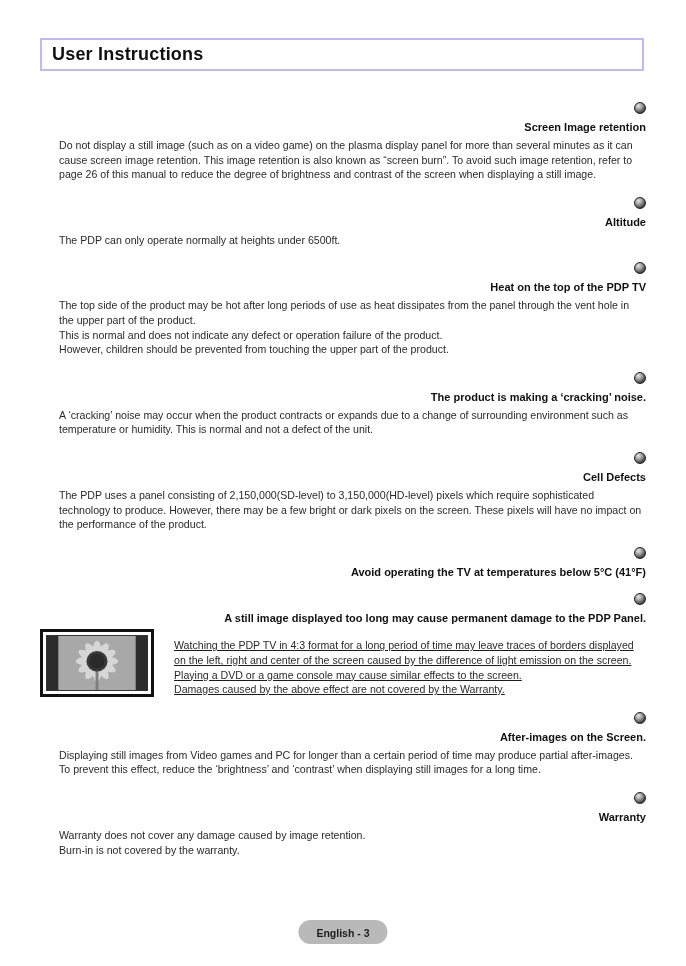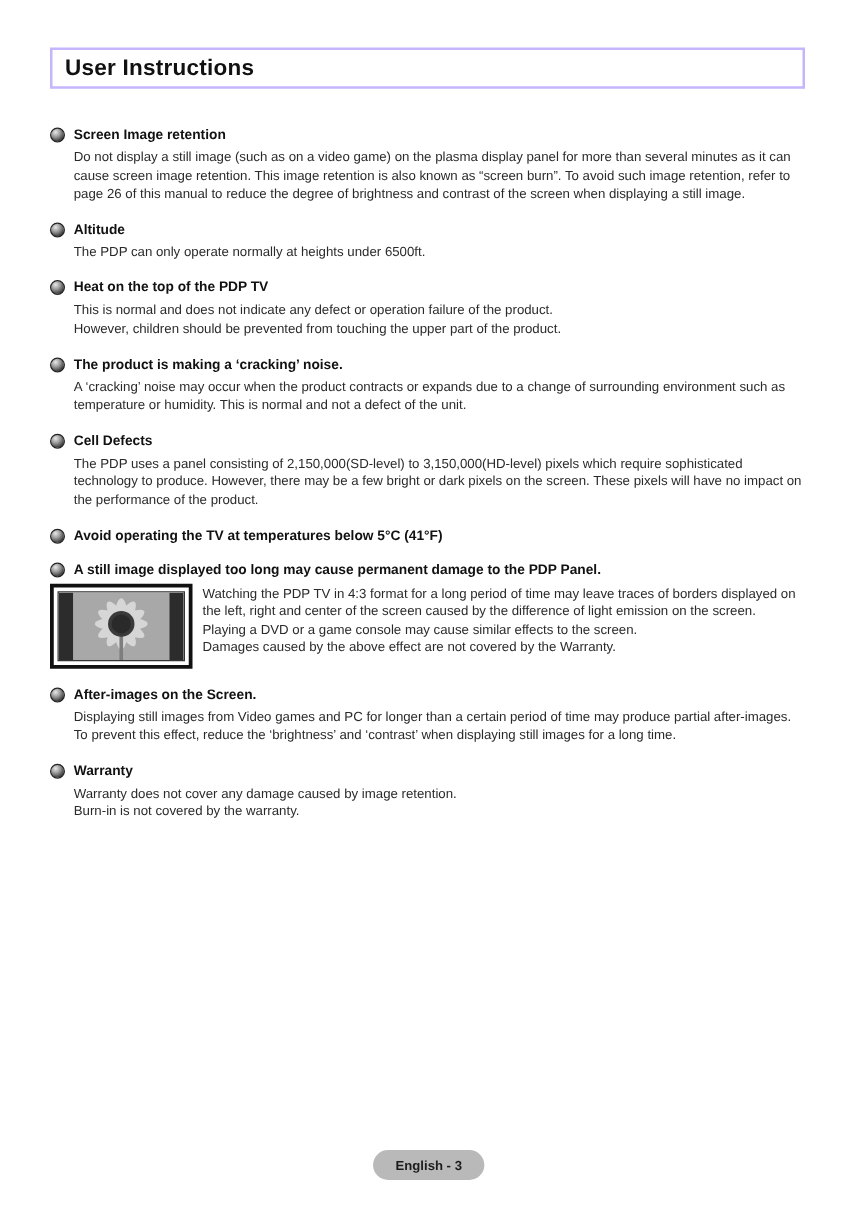--- a/index.html
+++ b/index.html
@@ -14,31 +14,31 @@
   .title-box {
     position:absolute; left:40px; top:38px; width:604px; height:33px;
     border:2px solid #c4b5fd; display:flex; align-items:center;
     padding-left:10px; background:#fff;
   }
   .title-box h1 { font-size:18px; font-weight:bold; letter-spacing:0.2px; color:#111; }
 
   .sections { position:absolute; left:40px; top:102px; width:606px; }
 
   .section { margin-bottom:15px; }
-  .section-head { display:flex; align-items:flex-end; gap:7px; margin-bottom:5px; }
+  .section-head { display:flex; align-items:flex-end; gap:7px; margin-bottom:5px;flex-direction:column; }
   .bullet {
     width:12px; height:12px; border-radius:50%; flex:0 0 12px;
     background:radial-gradient(circle at 35% 28%, #e8e8e8 0%, #9a9a9a 38%, #4a4a4a 70%, #1a1a1a 100%);
     border:1px solid #222;
   }
   .section-head b { font-size:11px; font-weight:bold; color:#111; }
   .section-body { margin-left:19px; }
   .section-body p { font-size:10.6px; line-height:14.6px; color:#2a2a2a; }
 
-  .image-row { display:flex; margin-left:0; gap:8px; align-items:flex-start; }
+  .image-row { display:flex; margin-left:0; gap:20px; align-items:flex-end;text-decoration:underline; }
   .tv-frame {
     flex:0 0 auto; width:114px; height:68px;
     border:3px solid #111; background:#fff; padding:3px;
   }
   .tv-inner { width:100%; height:100%; border:1px solid #333; overflow:hidden; }
   .tv-inner svg { display:block; width:100%; height:100%; }
   .image-row .section-body { margin-left:0; padding-top:1px; }
 
   .footer-badge {
     position:absolute; left:50%; transform:translateX(-50%); bottom:22px;
@@ -75,20 +75,21 @@
           <p>The PDP can only operate normally at heights under 6500ft.</p>
         </div>
   </div>
 
   <div class="section">
     <div class="section-head">
       <span class="bullet"></span>
       <b>Heat on the top of the PDP TV</b>
     </div>
     <div class="section-body">
+          <p>The top side of the product may be hot after long periods of use as heat dissipates from the panel through the vent hole in the upper part of the product.</p>
           <p>This is normal and does not indicate any defect or operation failure of the product.</p>
           <p>However, children should be prevented from touching the upper part of the product.</p>
         </div>
   </div>
 
   <div class="section">
     <div class="section-head">
       <span class="bullet"></span>
       <b>The product is making a ‘cracking’ noise.</b>
     </div>

